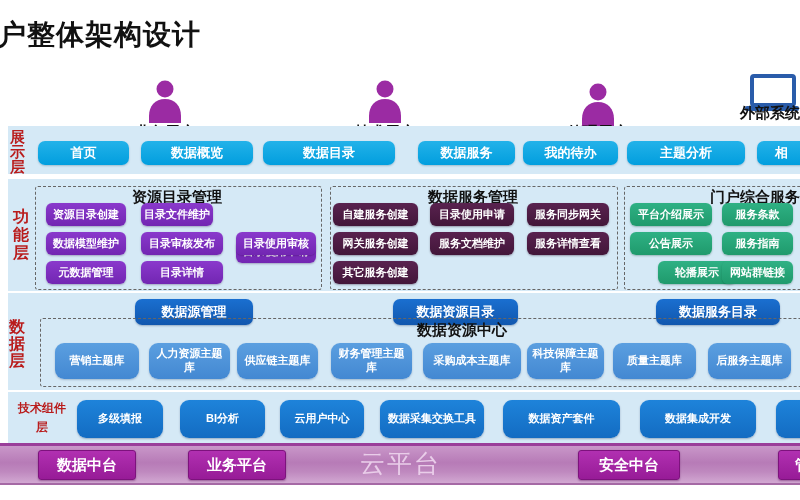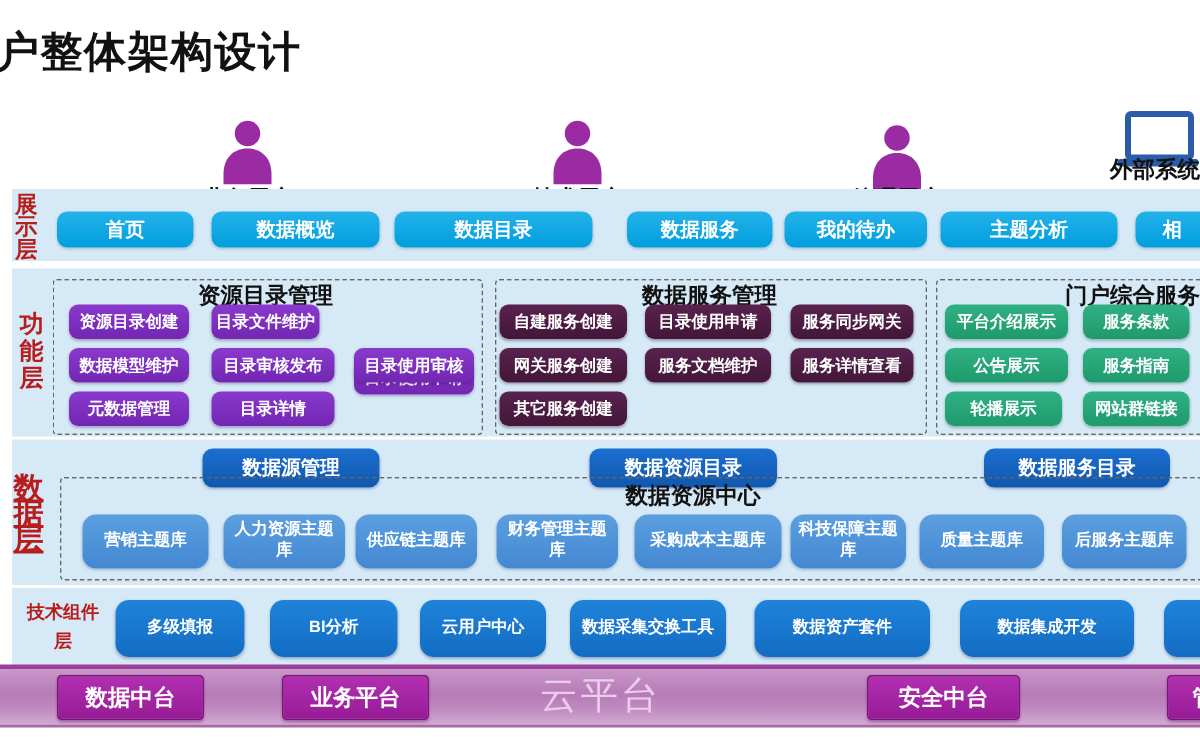--- a/index.html
+++ b/index.html
@@ -92,25 +92,25 @@
   <div class="btn btn-maroon" style="left:430px;top:232px;width:84px;">服务文档维护</div>
   <div class="btn btn-maroon" style="left:527px;top:232px;width:82px;">服务详情查看</div>
   <div class="btn btn-maroon" style="left:333px;top:261px;width:85px;">其它服务创建</div>
 
   <div class="group-box" style="left:624px;top:186px;width:230px;height:102px;"></div>
   <div class="group-title" style="left:710px;top:188px;">门户综合服务</div>
   <div class="btn btn-green" style="left:630px;top:203px;width:82px;">平台介绍展示</div>
   <div class="btn btn-green" style="left:722px;top:203px;width:71px;">服务条款</div>
   <div class="btn btn-green" style="left:630px;top:232px;width:82px;">公告展示</div>
   <div class="btn btn-green" style="left:722px;top:232px;width:71px;">服务指南</div>
-  <div class="btn btn-green" style="left:630px;top:261px;width:78px;">轮播展示</div>
+  <div class="btn btn-green" style="left:658px;top:261px;width:78px;">轮播展示</div>
   <div class="btn btn-green" style="left:722px;top:261px;width:71px;">网站群链接</div>
 
   <div class="band" style="top:293px;height:97px;"></div>
-  <div class="layer-label" style="left:9px;top:318px;width:17px;font-size:20px;line-height:17px;text-decoration:underline;">数据层</div>
+  <div class="layer-label" style="left:9px;top:318px;width:17px;font-size:16px;line-height:17px;">数据层</div>
 
   <div class="btn btn-dblue" style="left:135px;top:299px;width:118px;">数据源管理</div>
   <div class="btn btn-dblue" style="left:393px;top:299px;width:125px;">数据资源目录</div>
   <div class="btn btn-dblue" style="left:656px;top:299px;width:124px;">数据服务目录</div>
 
   <div class="group-box" style="left:40px;top:318px;width:760px;height:67px;"></div>
   <div class="group-title" style="left:417px;top:321px;">数据资源中心</div>
 
   <div class="btn btn-mblue" style="left:55px;top:343px;width:84px;">营销主题库</div>
   <div class="btn btn-mblue" style="left:149px;top:343px;width:81px;">人力资源主题库</div>

